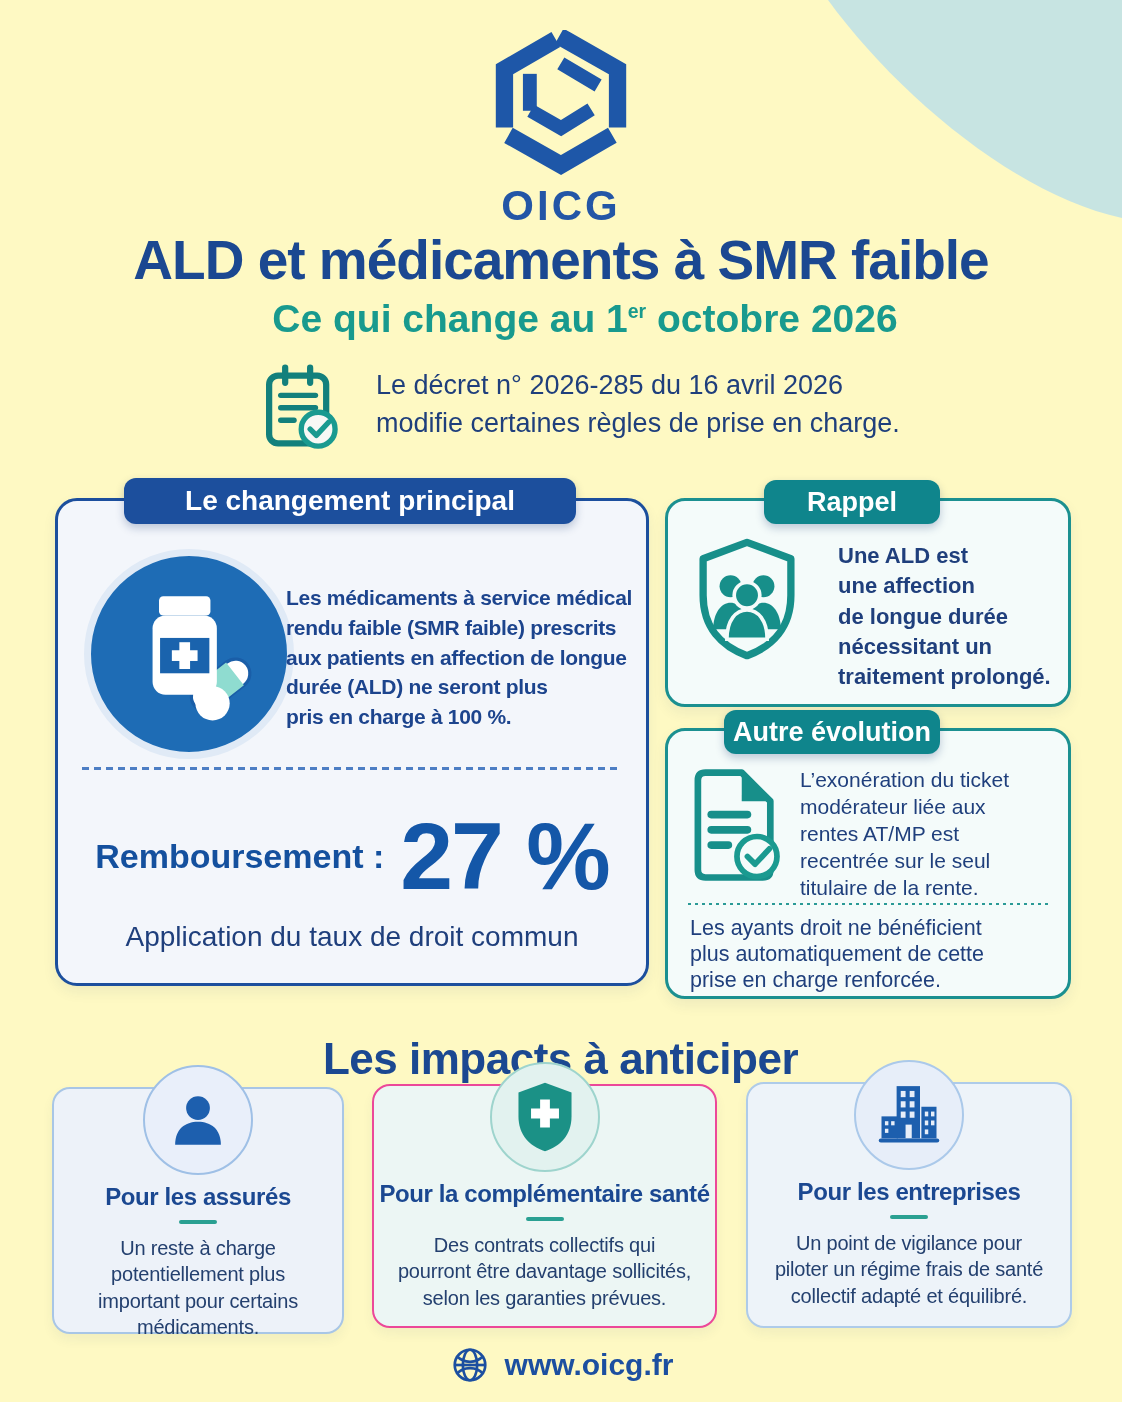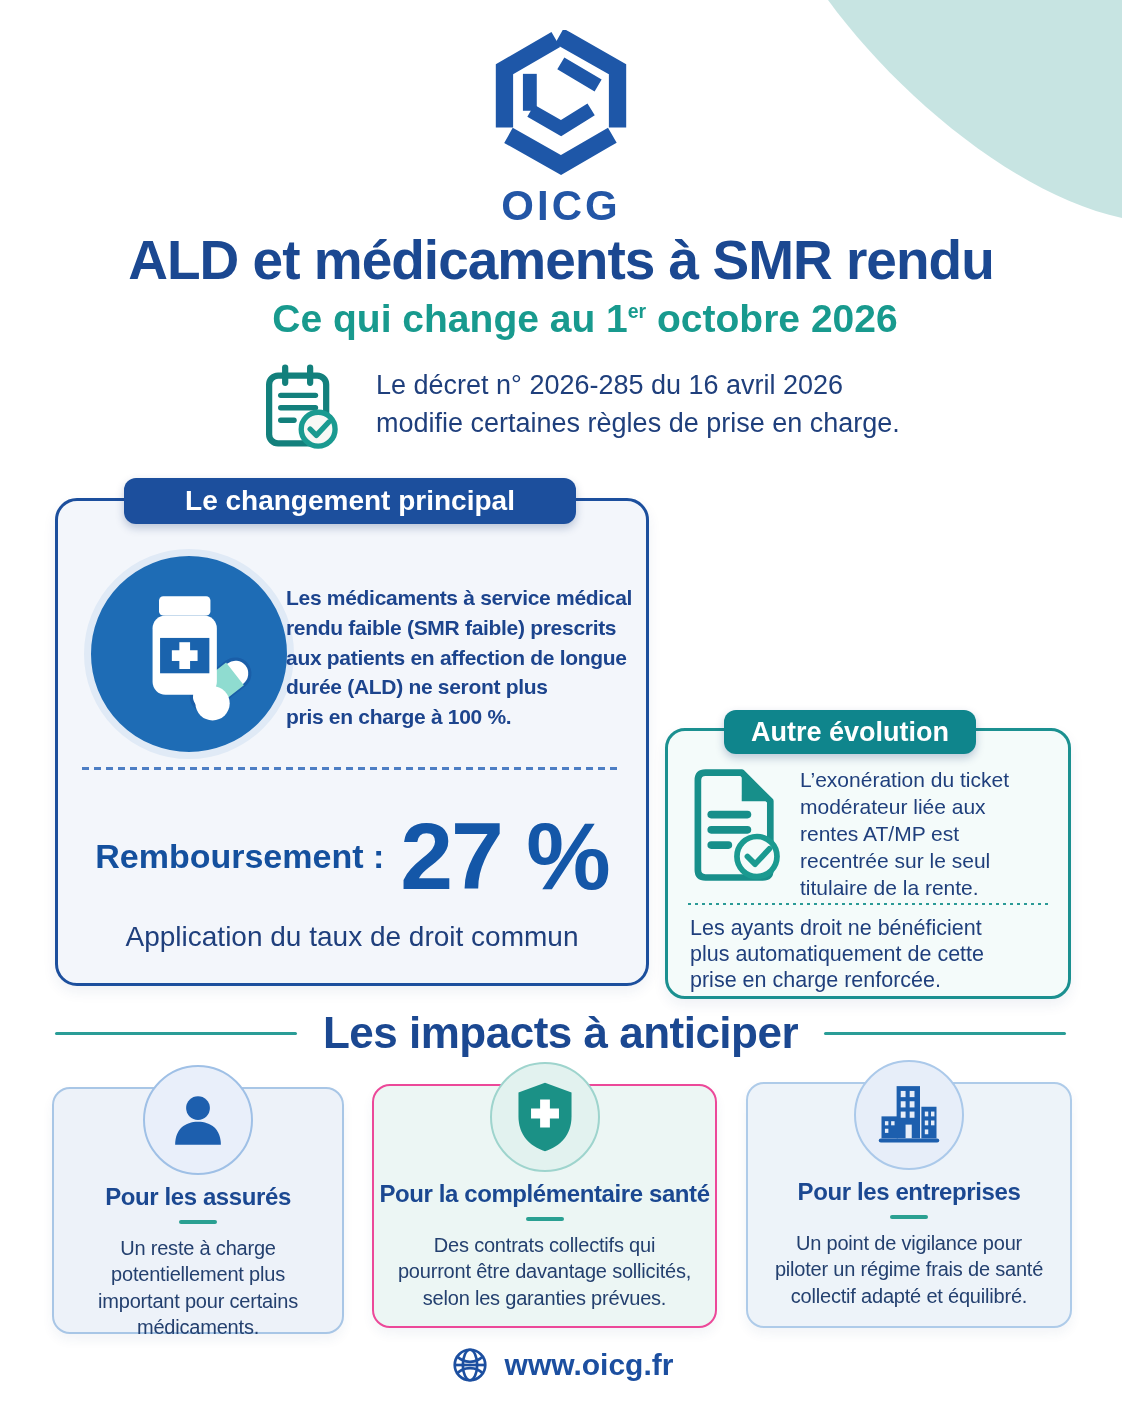--- a/index.html
+++ b/index.html
@@ -1,18 +1,18 @@
 <!DOCTYPE html>
 <html><head>
 <meta charset="utf-8">
 <style>
   html,body{margin:0;padding:0;background:#e9e9e6;}
   #page{
     position:relative;width:1122px;height:1402px;margin:0 auto;
-    background:#ffffff;overflow:hidden;
+    background:#fef9c3;overflow:hidden;
     font-family:"Liberation Sans",sans-serif;color:#1f3f7c;
   }
   
   .blob{position:absolute;top:0;right:0;}
   
   .logo-wrap{position:absolute;top:30px;left:0;width:100%;text-align:center;}
   .logo-hex{display:block;margin:0 auto;}
   .logo-text{font-size:42px;font-weight:800;color:#2356a6;letter-spacing:3px;margin-top:2px;}
   
   .title{position:absolute;top:228px;left:0;width:100%;text-align:center;
@@ -42,30 +42,30 @@
   .footnote{position:absolute;left:0;top:420px;width:100%;text-align:center;font-size:28px;
             font-weight:400;color:#1f3f7c;}
   .teal-box{background:#f4fbfa;border:3px solid #1b9090;border-radius:20px;}
   .rappel-box{left:665px;top:498px;width:400px;height:203px;}
   .teal-pill{background:#0f858c;font-size:27px;}
   .rappel-pill{left:96px;top:-21px;width:176px;height:44px;}
   .rappel-icon{position:absolute;left:24px;top:34px;}
   .rappel-text{position:absolute;left:170px;top:40px;width:224px;font-size:22px;font-weight:600;
                color:#1f3f7c;line-height:1.38;white-space:pre-line;}
   .evo-box{left:665px;top:728px;width:400px;height:265px;}
-  .evo-pill{left:56px;top:-21px;width:252px;height:44px;}
+  .evo-pill{left:56px;top:-21px;width:216px;height:44px;}
   .evo-icon{position:absolute;left:20px;top:34px;}
   .evo-body{position:absolute;left:132px;top:36px;width:262px;font-size:21px;font-weight:400;
             color:#1f3f7c;line-height:1.28;white-space:pre-line;}
   .dotted-sep{position:absolute;left:20px;right:20px;top:172px;height:2px;
               background:repeating-linear-gradient(90deg,#2a9a96 0 3px,transparent 3px 7px);}
   .evo-note{position:absolute;left:22px;top:184px;width:356px;font-size:21.5px;font-weight:500;
             color:#1f3f7c;line-height:1.22;white-space:pre-line;}
   
-  .impacts-head{position:absolute;top:1008px;left:55px;right:56px;display:flex;align-items:center;gap:26px;}
+  .impacts-head{position:absolute;top:1008px;left:55px;right:56px;display:flex;align-items:center;gap:26px;flex-direction:column;}
   .impact-line{flex:1;height:3px;background:#2a9d97;border-radius:2px;}
   .impacts-title{font-size:44px;font-weight:800;color:#1b4891;white-space:nowrap;letter-spacing:-0.5px;}
   
   .card{position:absolute;border-radius:18px;box-shadow:0 6px 12px rgba(30,60,120,0.06);}
   .card1{left:52px;top:1087px;width:288px;height:243px;background:#edf2f9;border:2px solid #a8c6e6;}
   .card2{left:372px;top:1084px;width:341px;height:240px;background:#ecf6f4;border:2px solid #ec4899;}
   .card3{left:746px;top:1082px;width:322px;height:242px;background:#edf3f9;border:2px solid #aecbe9;}
   .card-circle{position:absolute;left:50%;transform:translateX(-50%);top:-24px;width:106px;height:106px;
                border-radius:50%;display:flex;align-items:center;justify-content:center;}
   .cc1{background:#e9effa;border:2px solid #9fc0e6;}
@@ -98,21 +98,21 @@
       </g>
       <g fill="none" stroke="#1e57a8" stroke-width="12" stroke-linecap="square">
         <path d="M70 32 L92 45"></path>
         <path d="M86 72 L65 85 L44 73"></path>
         <path d="M38 44 L38 64"></path>
       </g>
     </svg>
     <div class="logo-text">OICG</div>
   </div>
 
-  <div class="title">ALD et médicaments à SMR rendu</div>
+  <div class="title">ALD et médicaments à SMR faible</div>
   <div class="subtitle"><span>Ce qui change au 1</span><sup>er</sup><span> octobre 2026</span></div>
 
   <div class="decree">
     <svg width="82" height="92" viewBox="0 0 92 100">
       <rect x="8" y="16" width="64" height="76" rx="10" fill="none" stroke="#13807c" stroke-width="7"></rect>
       <line x1="26" y1="7" x2="26" y2="24" stroke="#13807c" stroke-width="7" stroke-linecap="round"></line>
       <line x1="54" y1="7" x2="54" y2="24" stroke="#13807c" stroke-width="7" stroke-linecap="round"></line>
       <line x1="21" y1="38" x2="60" y2="38" stroke="#13807c" stroke-width="6" stroke-linecap="round"></line>
       <line x1="21" y1="52" x2="60" y2="52" stroke="#13807c" stroke-width="6" stroke-linecap="round"></line>
       <line x1="21" y1="66" x2="36" y2="66" stroke="#13807c" stroke-width="6" stroke-linecap="round"></line>
@@ -145,20 +145,37 @@
 durée (ALD) ne seront plus
 pris en charge à 100 %.</div>
     <div class="dashed-sep"></div>
     <div class="reimb-row">
       <span class="reimb-label">Remboursement :</span>
       <span class="reimb-value">27 %</span>
     </div>
     <div class="footnote">Application du taux de droit commun</div>
   </div>
 
+  <div class="box teal-box rappel-box">
+    <div class="pill teal-pill rappel-pill">Rappel</div>
+    <svg class="rappel-icon" width="110" height="128" viewBox="0 0 120 140">
+      <path d="M60 8 L108 26 V66 C108 101 88 122 60 132 C32 122 12 101 12 66 V26 Z" fill="none" stroke="#178f8a" stroke-width="8" stroke-linejoin="round"></path>
+      <circle cx="42" cy="56" r="12" fill="#178f8a"></circle>
+      <circle cx="78" cy="56" r="12" fill="#178f8a"></circle>
+      <path d="M23 103 C23 85 32 74 42 74 C52 74 61 85 61 103 Z" fill="#178f8a"></path>
+      <path d="M59 103 C59 85 68 74 78 74 C88 74 97 85 97 103 Z" fill="#178f8a"></path>
+      <circle cx="60" cy="66" r="14" fill="#178f8a" stroke="#f4fbfa" stroke-width="4"></circle>
+      <path d="M38 114 C38 93 48 82 60 82 C72 82 82 93 82 114 Z" fill="#178f8a" stroke="#f4fbfa" stroke-width="4"></path>
+    </svg>
+    <div class="rappel-text">Une ALD est
+une affection
+de longue durée
+nécessitant un
+traitement prolongé.</div>
+  </div>
 
   <div class="box teal-box evo-box">
     <div class="pill teal-pill evo-pill">Autre évolution</div>
     <svg class="evo-icon" width="96" height="122" viewBox="0 0 100 128">
       <path d="M18 8 H56 L86 38 V110 Q86 118 78 118 H18 Q10 118 10 110 V16 Q10 8 18 8 Z" fill="none" stroke="#178f8a" stroke-width="7" stroke-linejoin="round"></path>
       <path d="M56 8 V38 H86 Z" fill="#178f8a"></path>
       <line x1="24" y1="52" x2="62" y2="52" stroke="#178f8a" stroke-width="8" stroke-linecap="round"></line>
       <line x1="24" y1="68" x2="62" y2="68" stroke="#178f8a" stroke-width="8" stroke-linecap="round"></line>
       <line x1="24" y1="84" x2="42" y2="84" stroke="#178f8a" stroke-width="8" stroke-linecap="round"></line>
       <circle cx="72" cy="96" r="21" fill="#f4fbfa" stroke="#1a9a90" stroke-width="6"></circle>

